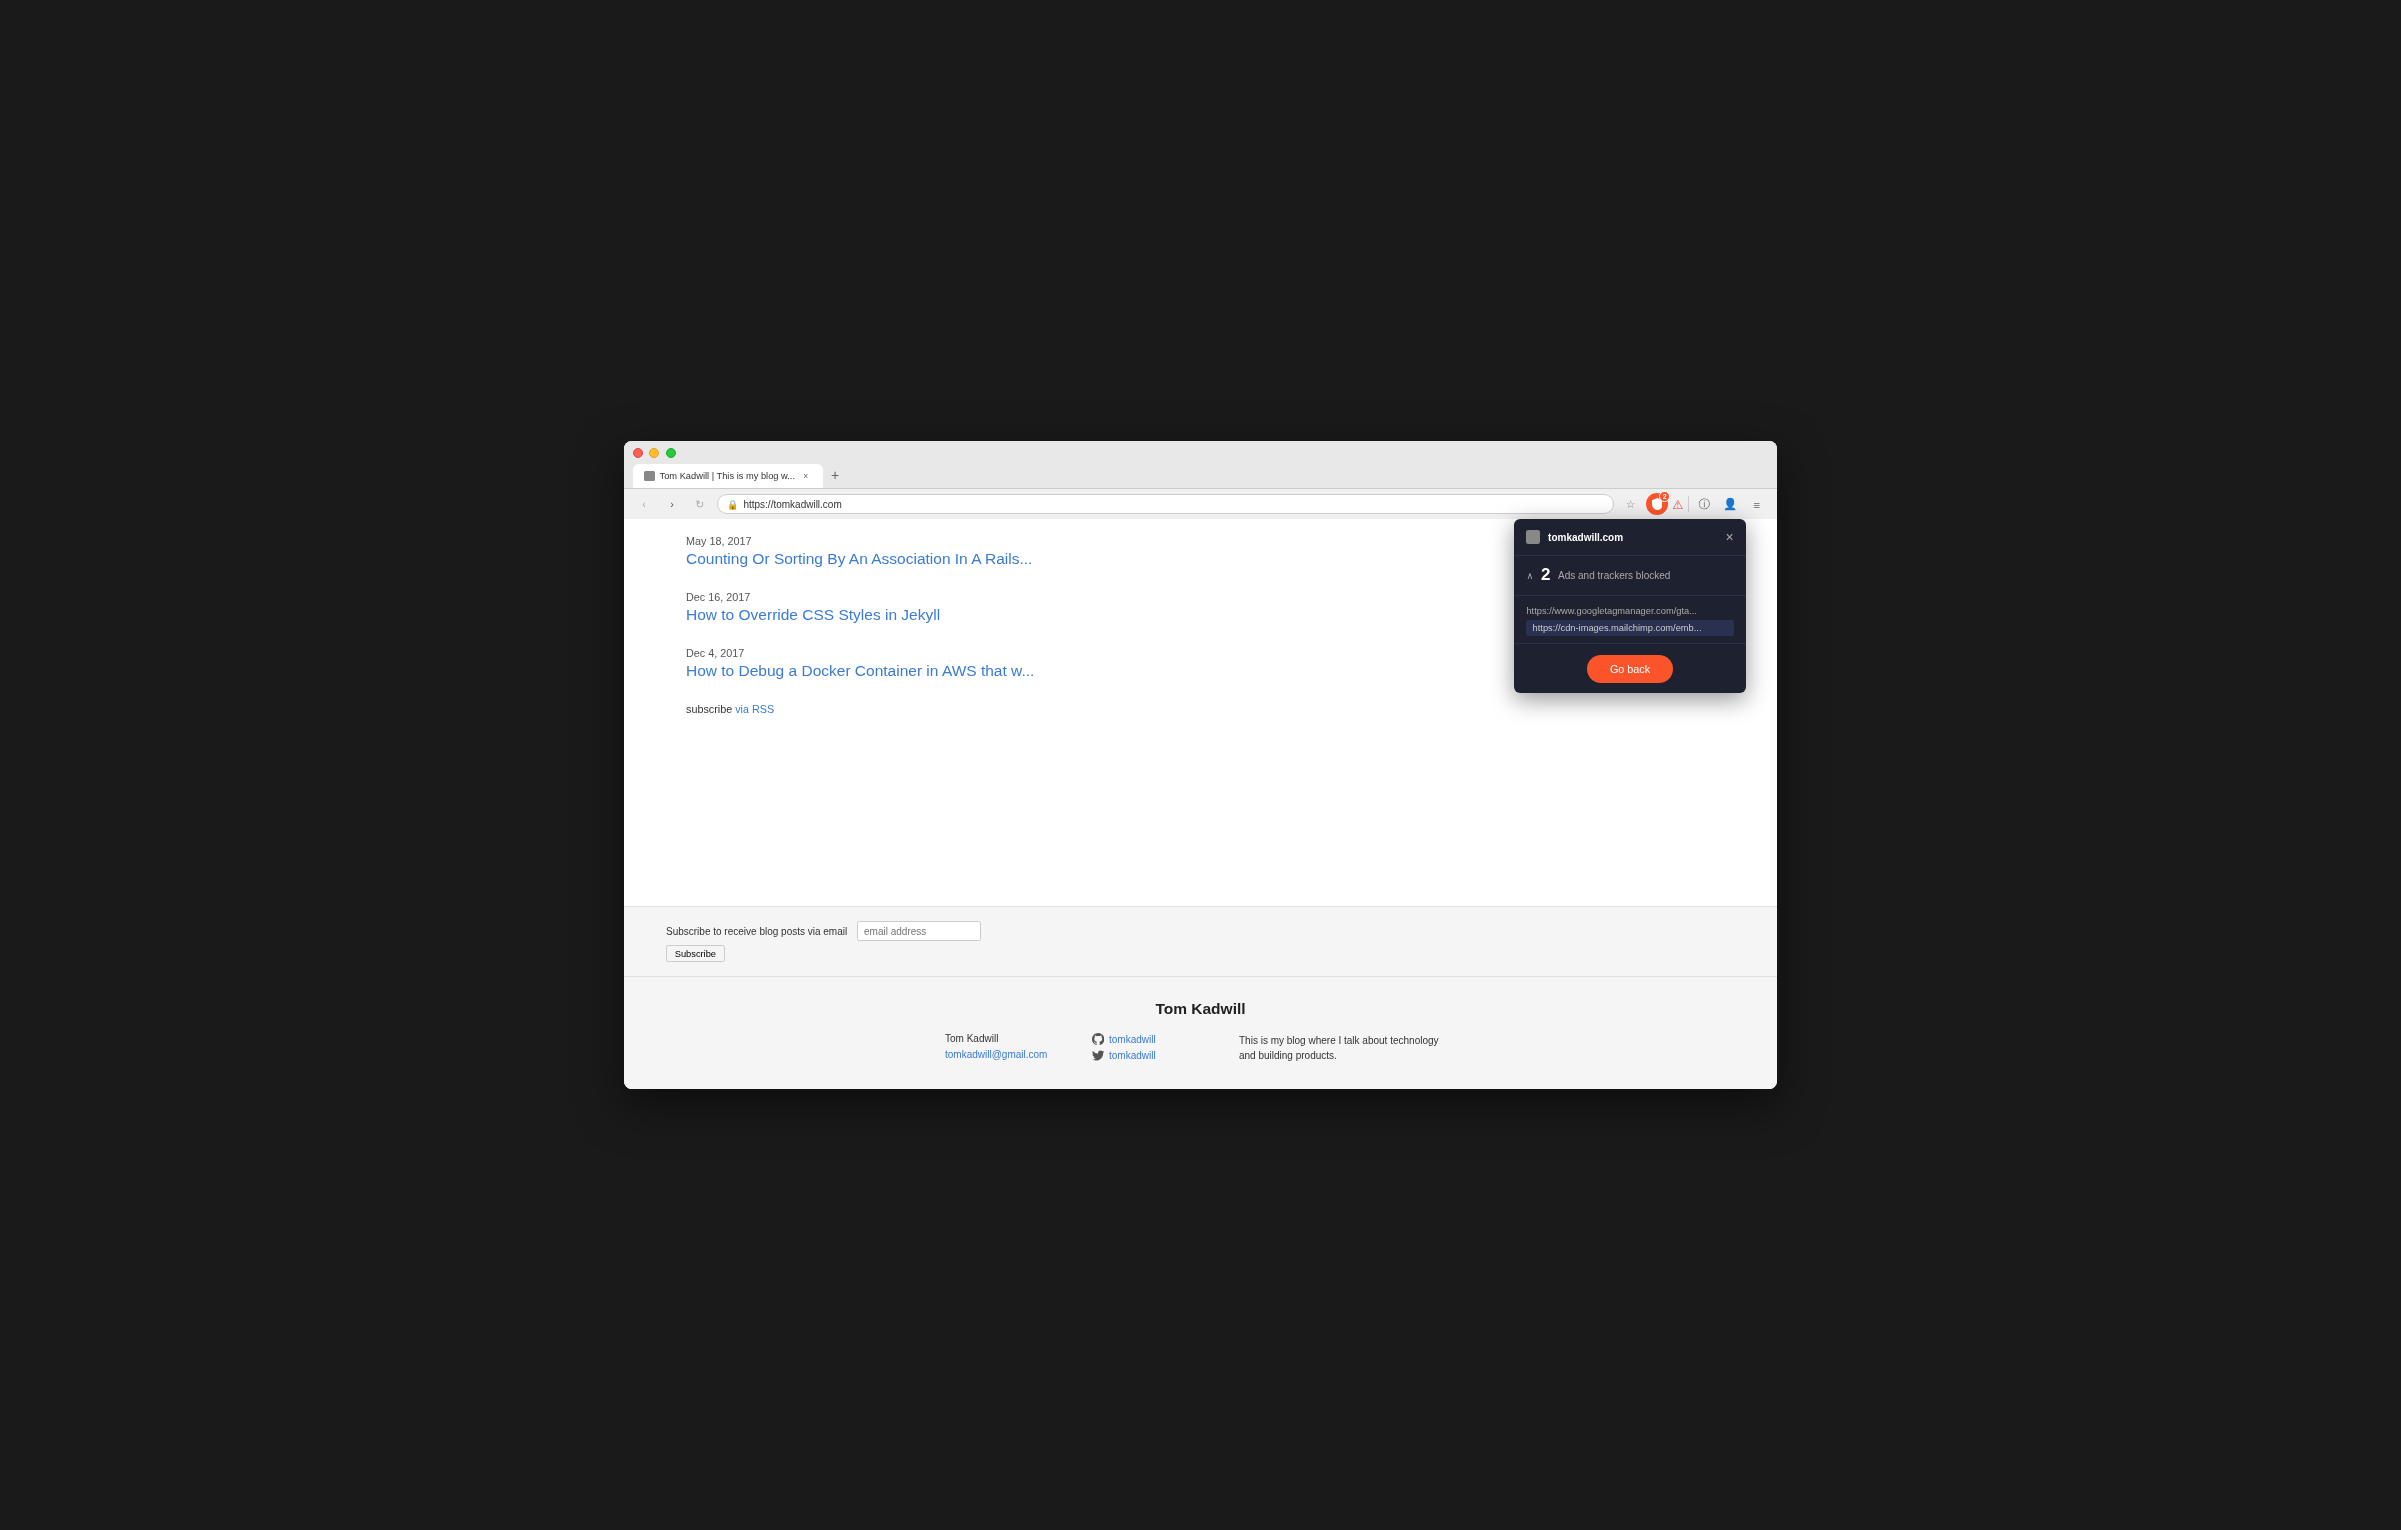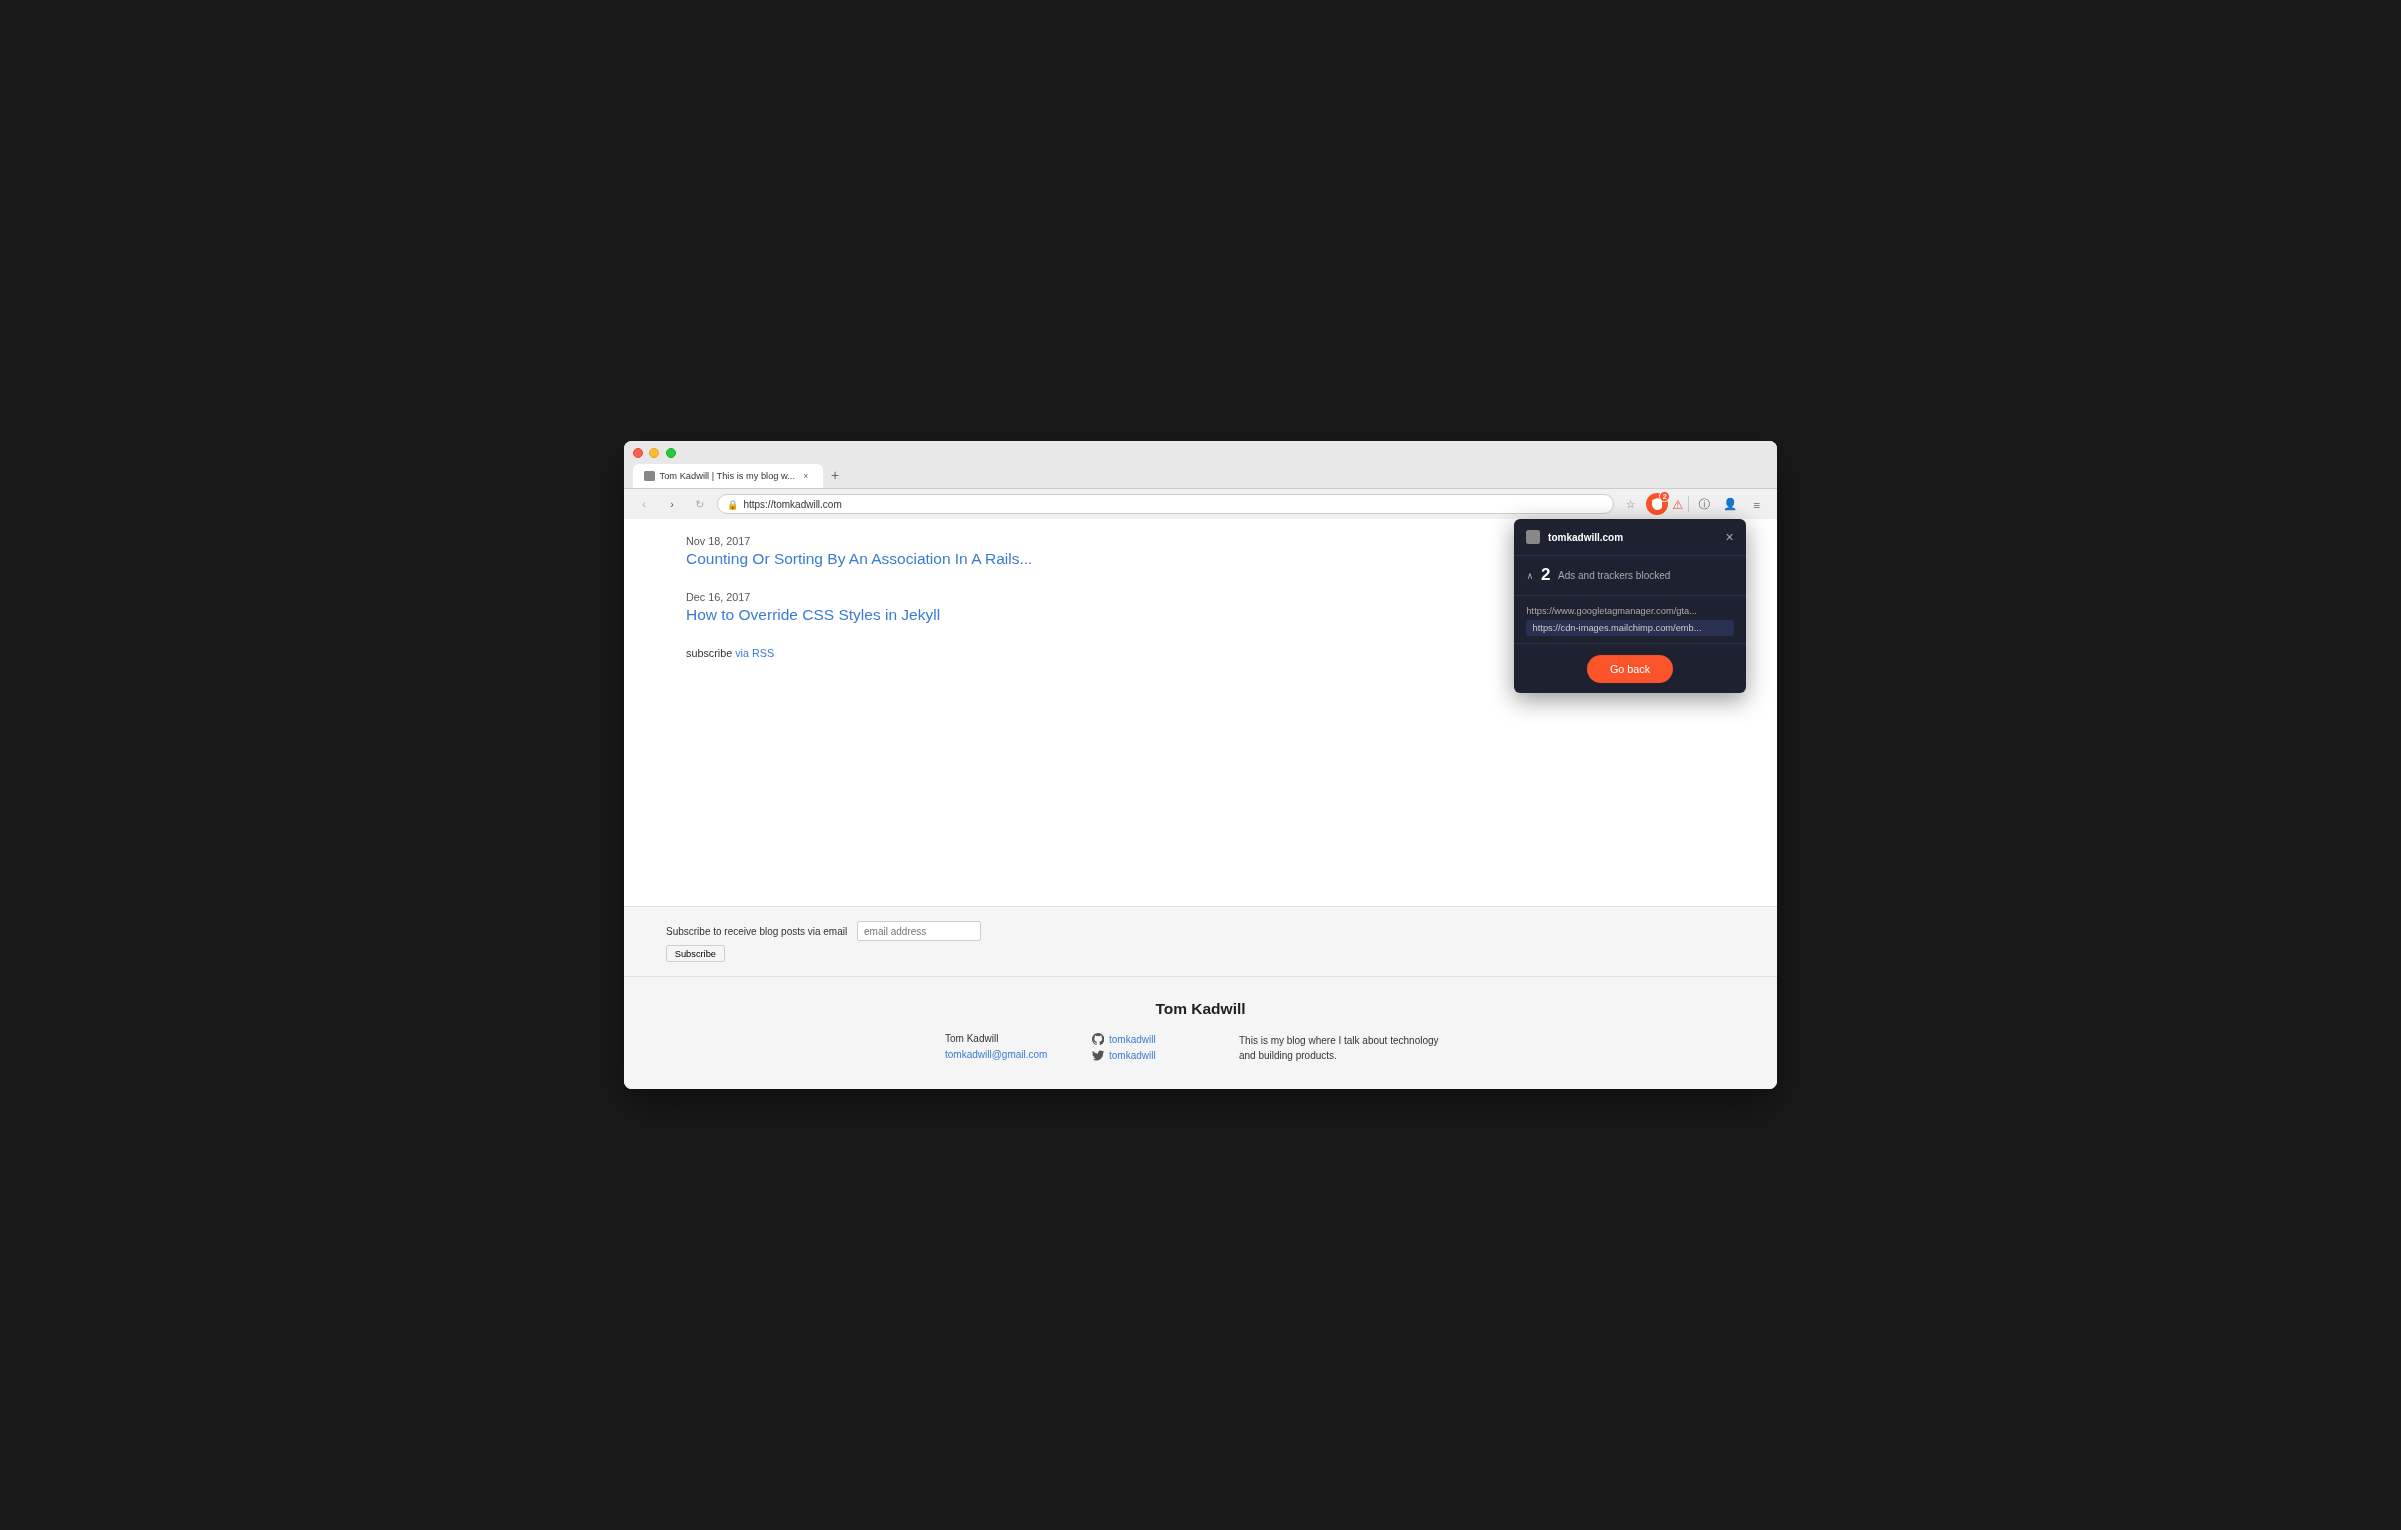--- a/index.html
+++ b/index.html
@@ -468,29 +468,33 @@
       </div>
       <div class="popup-footer">
         <button class="go-back-btn">Go back</button>
       </div>
     </div>
 
     <div class="page-content">
       <div class="blog-list">
 
         <div class="blog-entry">
-          <div class="blog-date">Nov 18, 2017</div>
+          <div class="blog-date">May 18, 2017</div>
           <a class="blog-title">Counting Or Sorting By An Association In A Rails...</a>
         </div>
 
         <div class="blog-entry">
           <div class="blog-date">Dec 16, 2017</div>
           <a class="blog-title">How to Override CSS Styles in Jekyll</a>
         </div>
 
+        <div class="blog-entry">
+          <div class="blog-date">Dec 4, 2017</div>
+          <a class="blog-title">How to Debug a Docker Container in AWS that w...</a>
+        </div>
 
 
 
         <div class="subscribe-line">
           <span>subscribe</span>
           <a href="#"> via RSS</a>
         </div>
       </div>
     </div>
 

